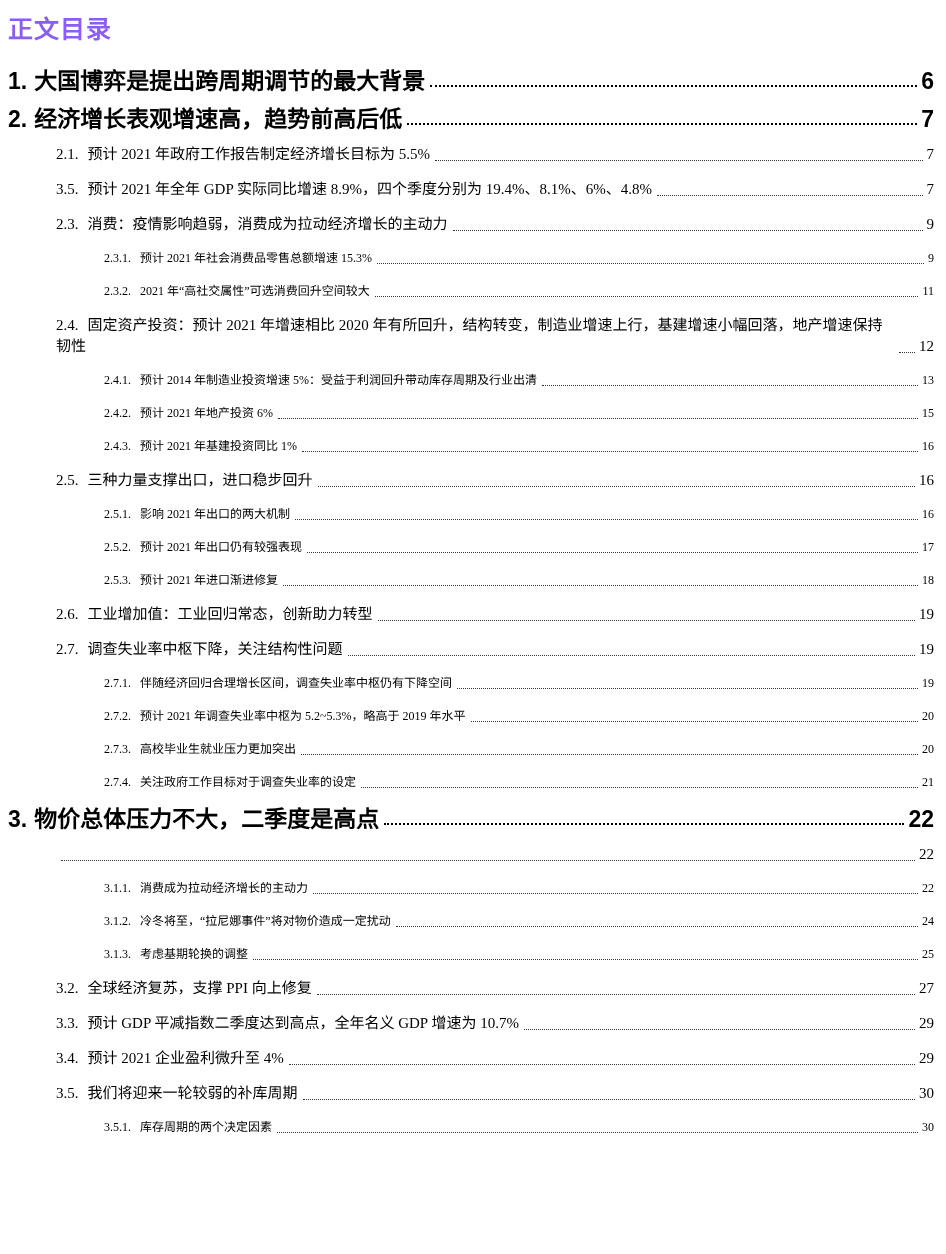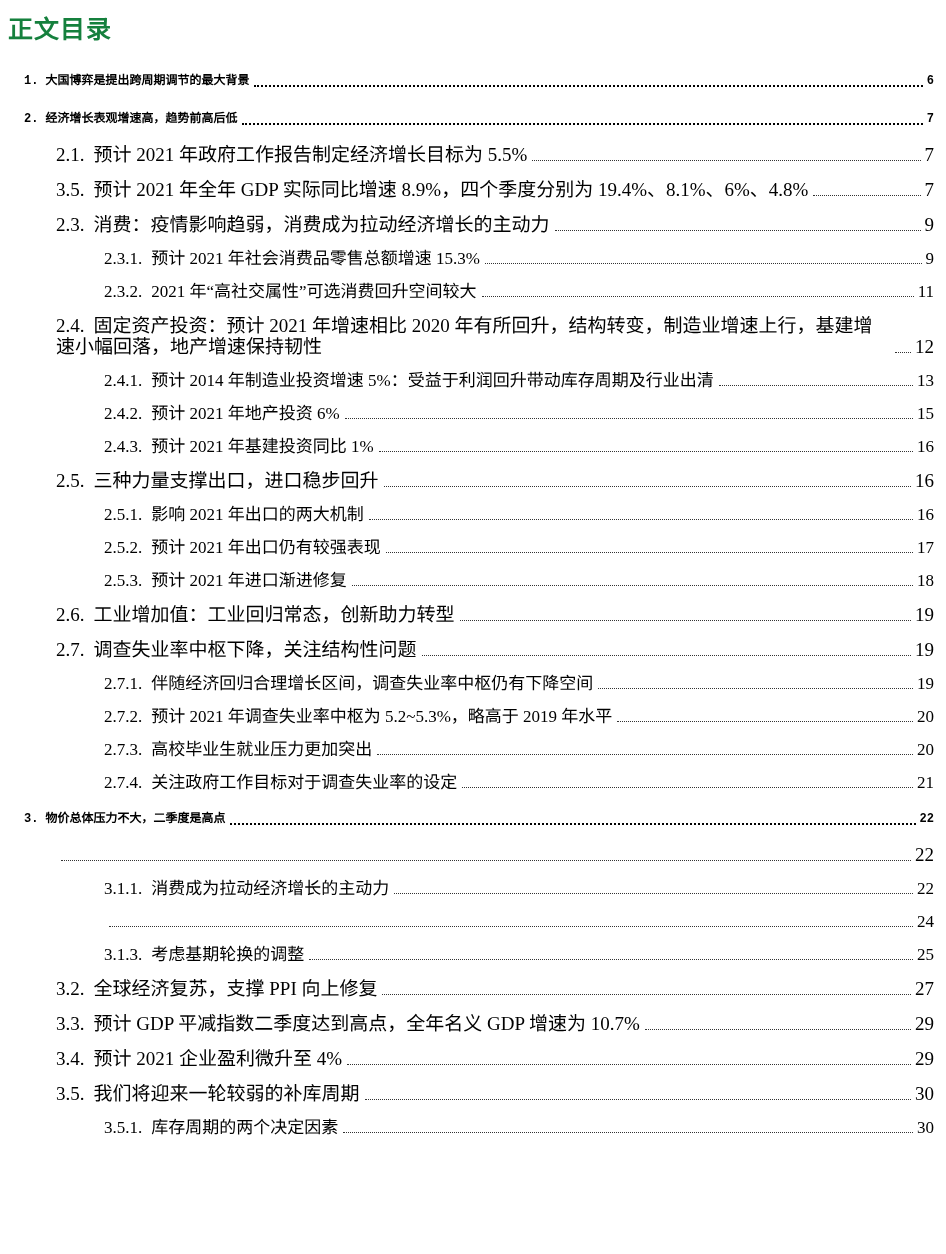--- a/index.html
+++ b/index.html
@@ -35,47 +35,47 @@
   .toc-entry .leader {
     flex: 1 1 16px;
     min-width: 16px;
     border-bottom: 1.5px dotted #333333;
     margin: 0 4px 4px 5px;
     height: 1px;
   }
   .toc-entry .page { flex: 0 0 auto; }
 
   .level-1 {
-    font-family: Liberation Mono, monospace;
+    font-family: Liberation Sans, sans-serif;
     font-weight: bold;
-    font-size: 12px;
+    font-size: 23px;
     line-height: 22px;
     margin-top: 16px;
-    margin-left: 16px;
+    margin-left: 0;
   }
   .level-1 .num { margin-right: 7px; }
   .level-1 .leader {
     border-bottom: 2px dotted #000000;
     margin-bottom: 5px;
   }
   .level-2 {
-    font-size: 19px;
+    font-size: 15px;
     line-height: 21px;
     margin-left: 48px;
   }
   .level-3 {
-    font-size: 17px;
+    font-size: 12px;
     line-height: 19px;
     margin-left: 96px;
   }
 </style>
 </head>
 <body>
 
-<h1 class="doc-title" style="color: #15803d;">正文目录</h1>
+<h1 class="doc-title" style="color: #8b5cf6;">正文目录</h1>
 
 <div class="toc-list">
   <div class="toc-entry level-1">
     <span class="label"><span class="num">1.</span><span class="text">大国博弈是提出跨周期调节的最大背景</span></span>
     <span class="leader"></span>
     <span class="page">6</span>
   </div>
 
   <div class="toc-entry level-1">
     <span class="label"><span class="num">2.</span><span class="text">经济增长表观增速高，趋势前高后低</span></span>
@@ -208,20 +208,21 @@
     <span class="page">22</span>
   </div>
 
   <div class="toc-entry level-3">
     <span class="label"><span class="num">3.1.1.</span><span class="text">消费成为拉动经济增长的主动力</span></span>
     <span class="leader"></span>
     <span class="page">22</span>
   </div>
 
   <div class="toc-entry level-3">
+    <span class="label"><span class="num">3.1.2.</span><span class="text">冷冬将至，“拉尼娜事件”将对物价造成一定扰动</span></span>
     <span class="leader"></span>
     <span class="page">24</span>
   </div>
 
   <div class="toc-entry level-3">
     <span class="label"><span class="num">3.1.3.</span><span class="text">考虑基期轮换的调整</span></span>
     <span class="leader"></span>
     <span class="page">25</span>
   </div>
 

